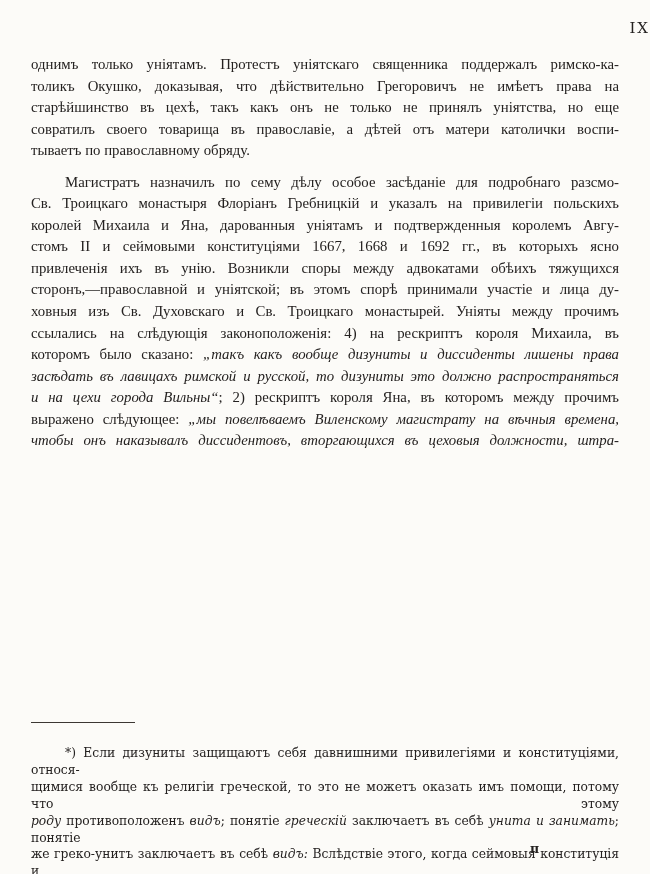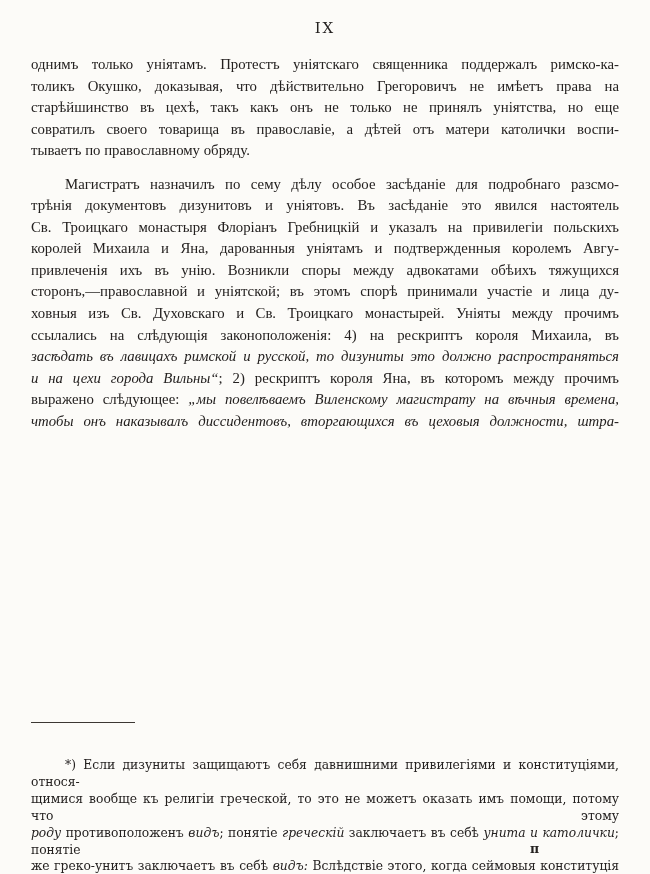--- a/index.html
+++ b/index.html
@@ -10,31 +10,31 @@
   body{
     width:650px;height:874px;
     background:var(--paper);
     font-family:"DejaVu Serif","Liberation Serif",serif;
     color:var(--ink);
     overflow:hidden;
   }
   .page{position:relative;width:650px;height:874px;background:var(--paper);}
   .header{
     position:absolute;top:19px;left:0;width:650px;
-    text-align:center;font-size:15px;letter-spacing:2px;
+    text-align:right;font-size:15px;letter-spacing:2px;
   }
   .content{
     position:absolute;top:54px;left:31px;width:588px;
     font-size:14.8px;line-height:21.55px;
   }
   .para{margin:0;font-family:Liberation Serif, serif;}
   .para + .para{margin-top:10px;}
   .line{text-align:justify;text-align-last:justify;white-space:normal;}
   .line.last{text-align-last:left;}
-  .line.indent{text-indent:34px;margin-top:12px;}
+  .line.indent{text-indent:34px;}
   .it{font-style:italic;}
   .fnsep{
     position:absolute;top:722px;left:31px;width:104px;height:0;
     border-top:1.4px solid #3c3733;
   }
   .footnote{
     position:absolute;top:745px;left:31px;width:588px;
     font-size:12.3px;line-height:16.9px;
   }
   .signature{
@@ -51,37 +51,38 @@
   <div class="content" id="content">
       <div class="para">
         <div class="line"><span>однимъ только уніятамъ. Протестъ уніятскаго священника поддержалъ римско-ка-</span></div>
         <div class="line"><span>толикъ Окушко, доказывая, что дѣйствительно Грегоровичъ не имѣетъ права на</span></div>
         <div class="line"><span>старѣйшинство въ цехѣ, такъ какъ онъ не только не принялъ уніятства, но еще</span></div>
         <div class="line"><span>совратилъ своего товарища въ православіе, а дѣтей отъ матери католички воспи-</span></div>
         <div class="line last"><span>тываетъ по православному обряду.</span></div>
       </div>
       <div class="para">
         <div class="line indent"><span>Магистратъ назначилъ по сему дѣлу особое засѣданіе для подробнаго разсмо-</span></div>
-        <div class="line"><span>трѣнія документовъ дизунитовъ и уніятовъ. Въ засѣданіе это явился настоятель</span></div>
         <div class="line"><span>Св. Троицкаго монастыря Флоріанъ Гребницкій и указалъ на привилегіи польскихъ</span></div>
         <div class="line"><span>королей Михаила и Яна, дарованныя уніятамъ и подтвержденныя королемъ Авгу-</span></div>
+        <div class="line"><span>стомъ II и сеймовыми конституціями 1667, 1668 и 1692 гг., въ которыхъ ясно</span></div>
         <div class="line"><span>привлеченія ихъ въ унію. Возникли споры между адвокатами обѣихъ тяжущихся</span></div>
         <div class="line"><span>сторонъ,—православной и уніятской; въ этомъ спорѣ принимали участіе и лица ду-</span></div>
         <div class="line"><span>ховныя изъ Св. Духовскаго и Св. Троицкаго монастырей. Уніяты между прочимъ</span></div>
         <div class="line"><span>ссылались на слѣдующія законоположенія: 4) на рескриптъ короля Михаила, въ</span></div>
+        <div class="line"><span>которомъ было сказано: </span><span class="it">„такъ какъ вообще дизуниты и диссиденты лишены права</span></div>
         <div class="line"><span class="it">засѣдать въ лавицахъ римской и русской, то дизуниты это должно распространяться</span></div>
         <div class="line"><span class="it">и на цехи города Вильны“</span><span>; 2) рескриптъ короля Яна, въ которомъ между прочимъ</span></div>
         <div class="line"><span>выражено слѣдующее: </span><span class="it">„мы повелѣваемъ Виленскому магистрату на вѣчныя времена,</span></div>
         <div class="line"><span class="it">чтобы онъ наказывалъ диссидентовъ, вторгающихся въ цеховыя должности, штра-</span></div>
       </div>
     </div>
 
   <div class="fnsep"></div>
 
   <div class="footnote" id="footnote">
       <div class="line indent"><span>*) Если дизуниты защищаютъ себя давнишними привилегіями и конституціями, относя-</span></div>
       <div class="line"><span>щимися вообще къ религіи греческой, то это не можетъ оказать имъ помощи, потому что этому</span></div>
-      <div class="line"><span class="it">роду</span><span> противоположенъ </span><span class="it">видъ</span><span>; понятіе </span><span class="it">греческій</span><span> заключаетъ въ себѣ </span><span class="it">унита и католички</span><span>; понятіе</span></div>
+      <div class="line"><span class="it">роду</span><span> противоположенъ </span><span class="it">видъ</span><span>; понятіе </span><span class="it">греческій</span><span> заключаетъ въ себѣ </span><span class="it">унита и занимать</span><span>; понятіе</span></div>
       <div class="line"><span>же греко-унитъ заключаетъ въ себѣ </span><span class="it">видъ:</span><span> Вслѣдствіе этого, когда сеймовыя конституція и</span></div>
     </div>
 
   <div class="signature">п</div>
 </div>
 
 </body></html>

